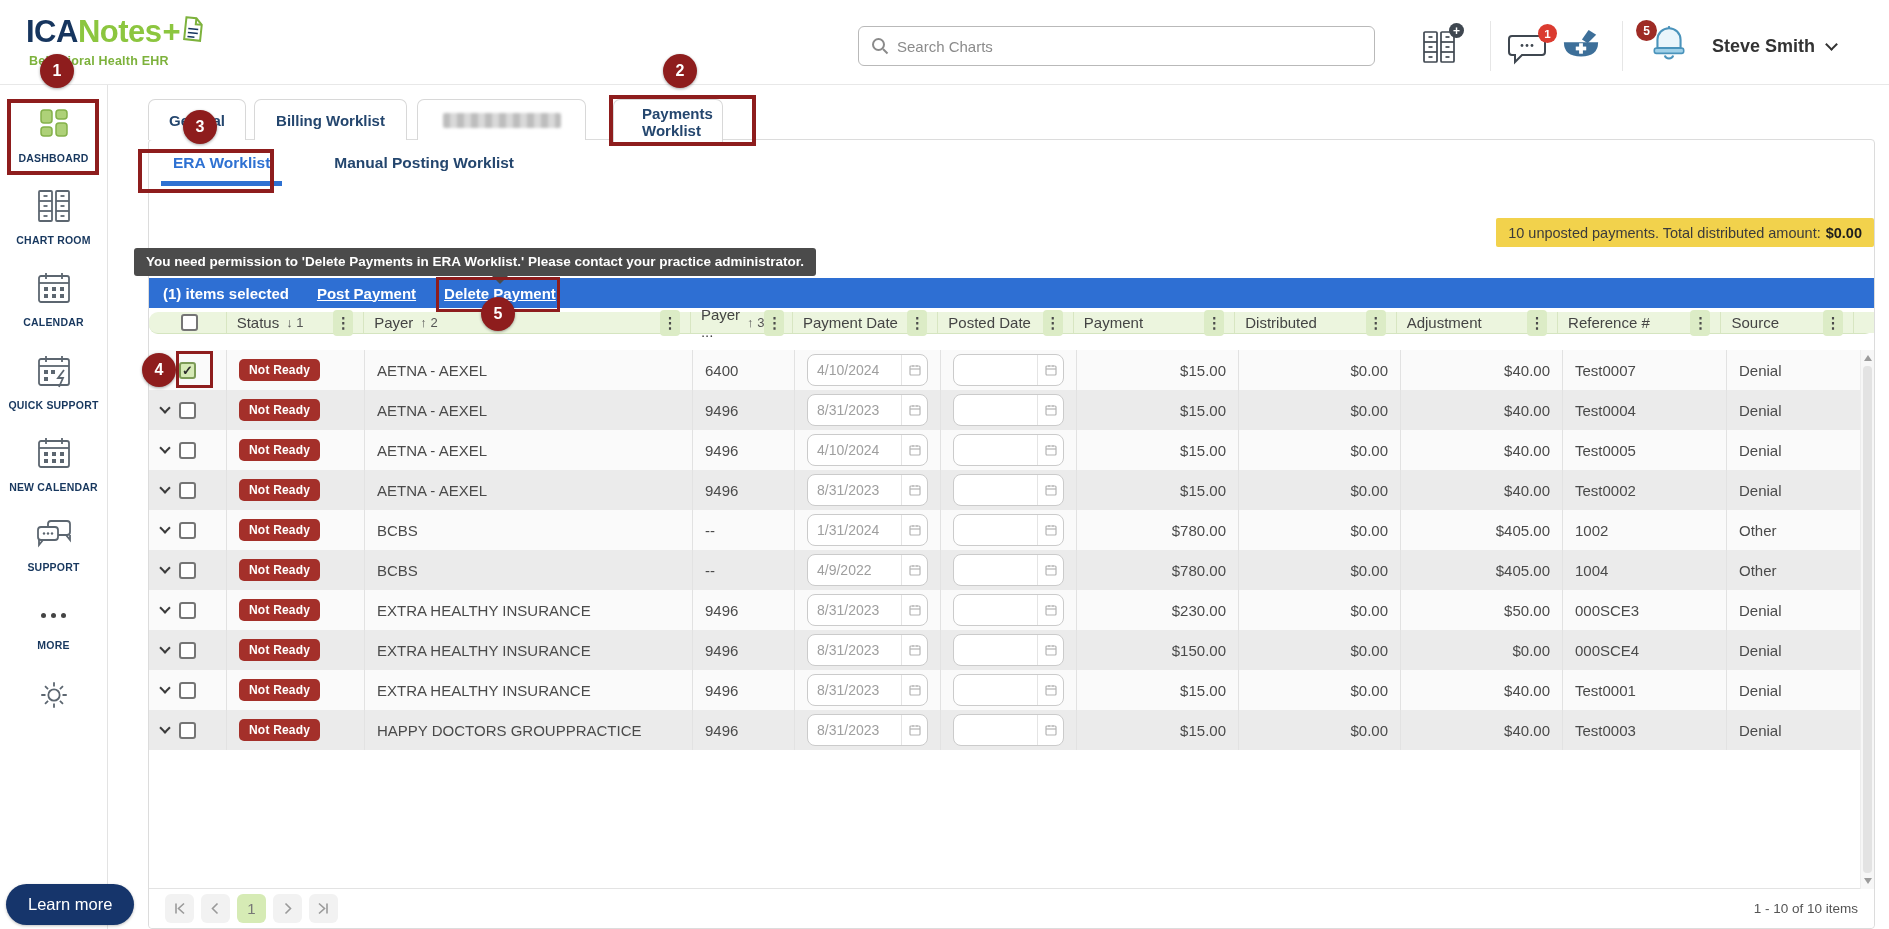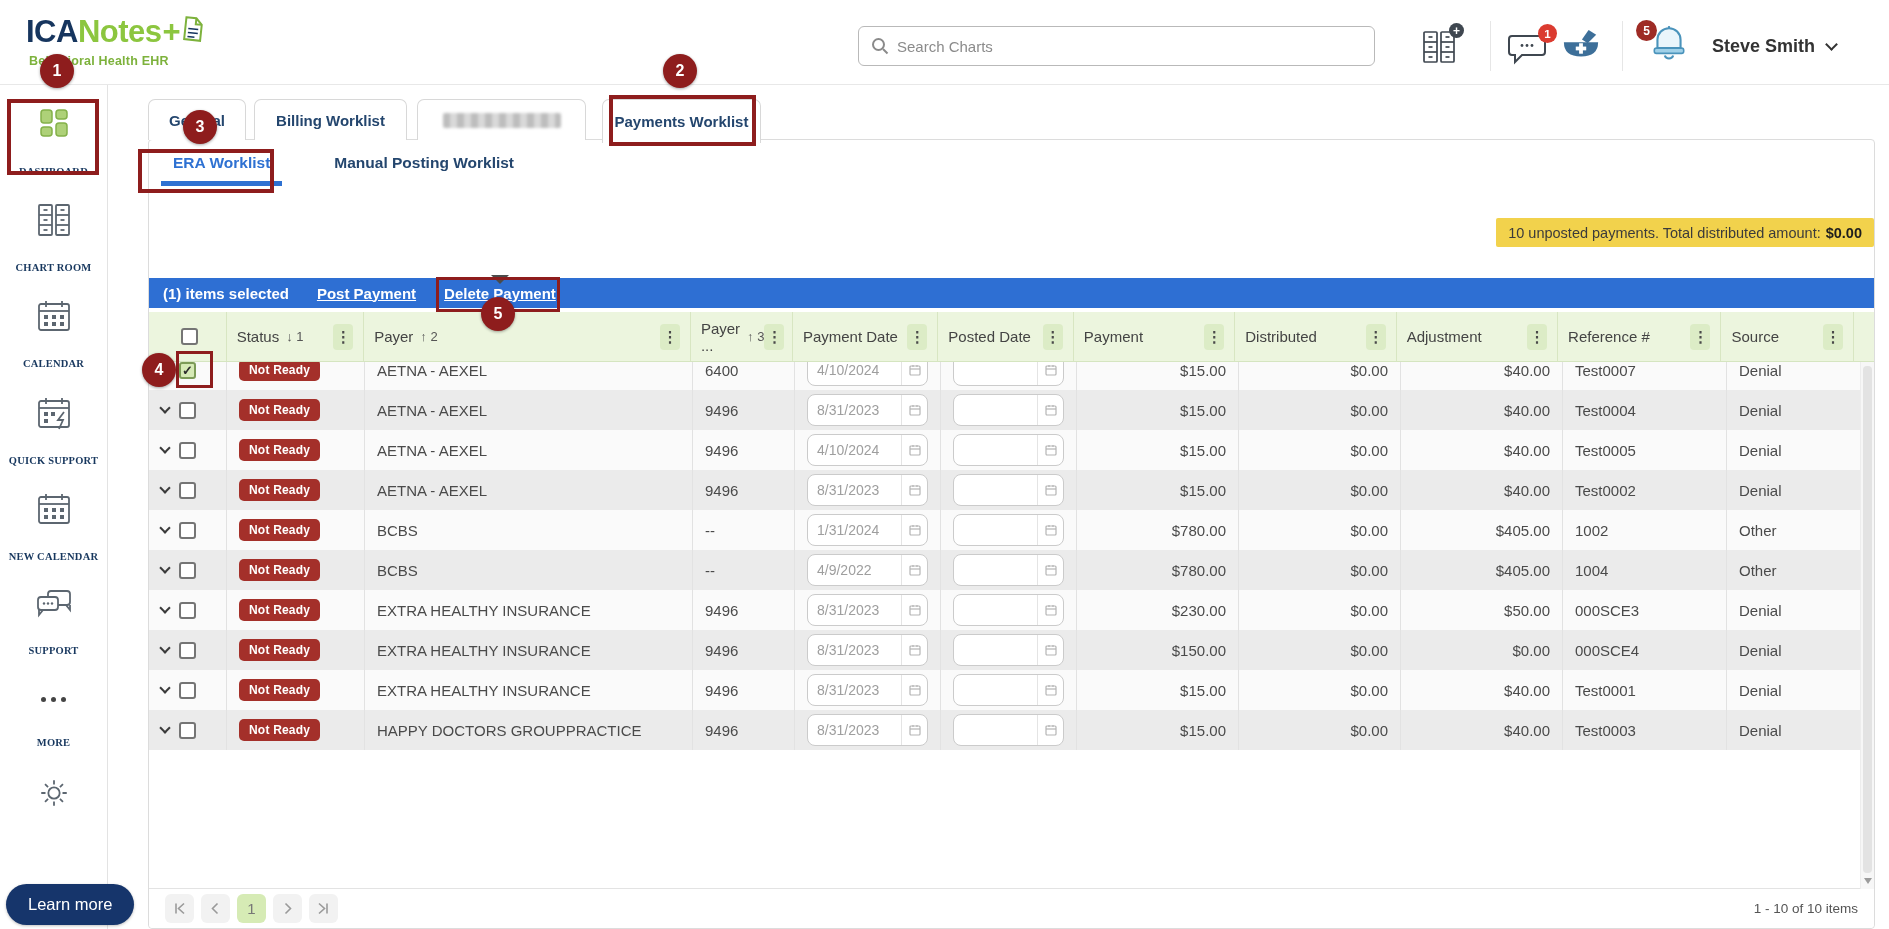--- a/index.html
+++ b/index.html
@@ -29,21 +29,21 @@
   .badge-bell { left:-12px; top:-4px; width:21px; height:21px; background:#9e2b25; font-size:12px; }
   .cab-plus { position:absolute; right:-6px; top:-6px; width:15px; height:15px; background:#3f4750; border-radius:50%; color:#fff; font-size:12px; font-weight:700; display:flex; align-items:center; justify-content:center; line-height:1; }
 
   .user-menu { position:absolute; left:1712px; top:0; height:77px; display:flex; align-items:center; gap:12px; cursor:pointer; }
   .user-name { font-size:18px; font-weight:700; color:#333; }
   .chev-down { width:9px; height:9px; border-right:2px solid #333; border-bottom:2px solid #333; transform:rotate(45deg); margin-top:-4px; }
 
   
   .sidebar { position:absolute; left:0; top:77px; width:108px; height:852px; background:#fff; border-right:1px solid #e3e3e3; z-index:4; display:flex; flex-direction:column; align-items:center; padding-top:30px; }
   .side-item { width:100%; display:flex; flex-direction:column; align-items:center; margin-bottom:24px; cursor:pointer; }
-  .side-item .lbl { font-size:10.5px; font-weight:700; color:#17375e; text-align:center; line-height:1.35; margin-top:20px; padding:0 6px; letter-spacing:0.2px;font-family:Liberation Serif, serif; }
+  .side-item .lbl { font-size:10.5px; font-weight:700; color:#17375e; text-align:center; line-height:1.35; margin-top:6px; padding:0 6px; letter-spacing:0.2px; }
   .more-dots { display:flex; gap:5px; height:34px; align-items:center; }
   .more-dots i { width:5px; height:5px; border-radius:50%; background:#444; }
   .gear-wrap { margin-top:2px; }
   .learn-more { position:absolute; left:6px; top:884px; height:41px; background:#16356b; color:#fff; font-size:16.5px; border-radius:21px; display:flex; align-items:center; padding:0 22px; z-index:60; cursor:pointer; box-shadow:0 1px 3px rgba(0,0,0,.25); }
 
   
   .main { position:absolute; left:108px; top:77px; right:0; bottom:0; }
   .tab { position:absolute; top:22px; height:41px; background:#fff; border:1px solid #d8d8d8; border-bottom:none; border-radius:7px 7px 0 0; display:flex; align-items:center; justify-content:center; font-size:15px; font-weight:700; color:#24466e; cursor:pointer; z-index:2; }
   .tab.active { height:44px; z-index:3; }
   .redact-bar { width:118px; height:15px; border-radius:2px; background:repeating-linear-gradient(90deg,#bdbdbd 0 7px,#d9d9d9 7px 14px); filter:blur(1.5px); }
@@ -63,21 +63,21 @@
   
   .tooltip { position:absolute; left:-15px; top:108px; height:28px; line-height:28px; background:#4b4b4b; color:#fff; font-size:13.5px; font-weight:700; padding:0 12px; border-radius:3px; white-space:nowrap; z-index:40; }
   .tooltip-caret { position:absolute; left:342px; top:135px; width:0; height:0; border-left:9px solid transparent; border-right:9px solid transparent; border-top:9px solid #4b4b4b; z-index:41; }
 
   
   .action-bar { position:absolute; left:0; right:0; top:138px; height:30px; background:#2e6fd3; display:flex; align-items:center; padding-left:14px; gap:28px; }
   .sel-text { color:#fff; font-size:15px; font-weight:700; }
   .bar-link { color:#fff; font-size:15px; font-weight:600; text-decoration:underline; cursor:pointer; }
 
   
-  .thead { position:absolute; left:0; top:172px; height:50px; width:1725px; display:flex; background:#ecf5de; border-bottom:1px solid #d5e5c0; z-index:10; }
+  .thead { position:absolute; left:0; top:172px; height:22px; width:1725px; display:flex; background:#ecf5de; border-bottom:1px solid #d5e5c0; z-index:10;border-radius:9px; }
   .hcell { display:flex; align-items:center; padding:0 10px; border-right:1px solid #d8e6c2; font-size:15px; color:#444; font-weight:500; }
   .hcell .sort { margin-left:7px; font-size:13px; color:#555; white-space:nowrap; }
   .kebab { margin-left:auto; width:20px; height:26px; background:#dcecc6; border-radius:4px; display:flex; align-items:center; justify-content:center; cursor:pointer; flex:0 0 auto; }
   .kebab::after { content:"\22EE"; color:#4a4a4a; font-size:15px; font-weight:700; }
   .hfiller { width:14px; background:#ecf5de; border-right:none; }
 
   .rows { position:absolute; left:0; top:210px; width:1711px; z-index:9; }
   .trow { display:flex; height:40px; }
   .trow.odd { background:#fafafa; }
   .trow.even { background:#ebebeb; }
@@ -358,40 +358,41 @@
 
     <div class="tab" style="left:40px; width:98px;">
       <span>General</span>
     </div>
     <div class="tab" style="left:146px; width:153px;">
       <span>Billing Worklist</span>
     </div>
     <div class="tab" style="left:309px; width:169px;">
       <span class="redact-bar"></span>
     </div>
-    <div class="tab active" style="left:494px; width:159px;">
+    <div class="tab active" style="left:505px; width:110px;padding-left:28px;">
       <span>Payments Worklist</span>
     </div>
 
     <section class="panel">
 
       <div class="subtabs">
         <div class="subtab active">
           <span>ERA Worklist</span>
         </div>
         <div class="subtab">
           <span>Manual Posting Worklist</span>
         </div>
       </div>
 
       <div class="banner">
         <span>10 unposted payments. Total distributed amount:</span>
         <b>$0.00</b>
       </div>
 
+      <div class="tooltip">You need permission to 'Delete Payments in ERA Worklist.' Please contact your practice administrator.</div>
       <div class="tooltip-caret"></div>
 
       <div class="action-bar">
         <span class="sel-text">(1) items selected</span>
         <span class="bar-link">Post Payment</span>
         <span class="bar-link">Delete Payment</span>
       </div>
 
       <div class="thead">
         <div class="hcell c-sel" style="padding:0;">

